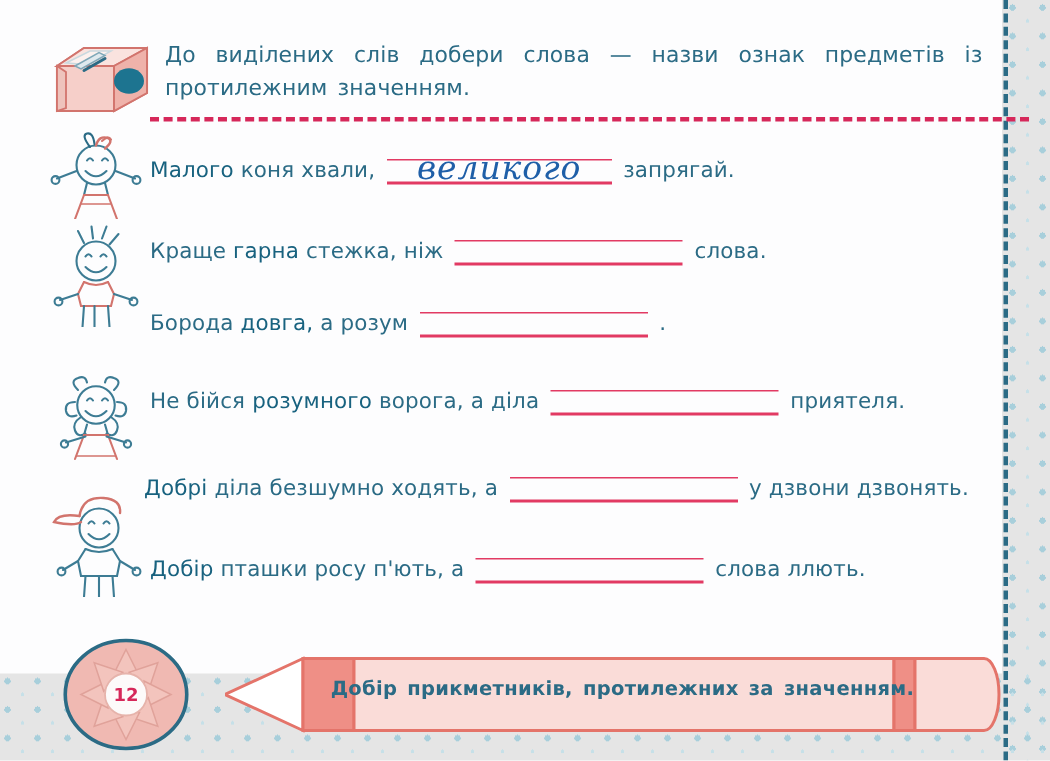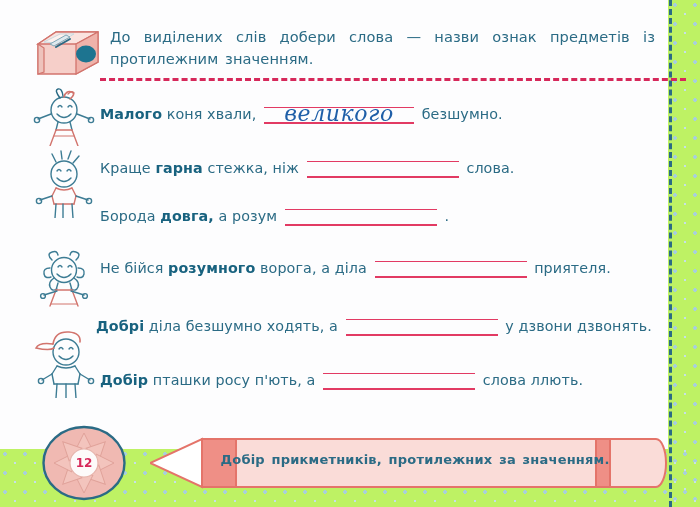--- a/index.html
+++ b/index.html
@@ -2,21 +2,21 @@
 <html><head>
 <meta charset="utf-8">
 <style>
   html,body{margin:0;padding:0;}
   body{
     width:700px;height:507px;
     background:#ffffff;
     font-family:"DejaVu Sans","Liberation Sans",sans-serif;
     overflow:hidden;position:relative;
   }
-  #page{position:absolute;left:0;top:0;width:700px;height:507px;overflow:hidden;background:#bef264;}
+  #page{position:absolute;left:0;top:0;width:700px;height:507px;overflow:hidden;background:#e5e5e5;}
 
   
   .dots{
     position:absolute;
     background-image:
       radial-gradient(circle 1.6px at 3px 3px, #b9d7e0 99%, transparent 100%),
       radial-gradient(circle 1.1px at 13px 13px, #cfe4ea 99%, transparent 100%);
     background-size:20px 20px,20px 20px;
     background-position:0 0, 0 0;
   }
@@ -57,21 +57,21 @@
   #sharpener{position:absolute;left:26px;top:22px;width:80px;height:58px;}
 
   
   .row{position:absolute;left:0;width:668px;}
   .figure{position:absolute;left:30px;width:72px;}
   .sentence{
     position:absolute;
     color:#2b6b85;font-size:14.3px;line-height:20px;
     white-space:nowrap;letter-spacing:.1px;
   }
-  .sentence .kw{color:#18627f;font-weight:bold;}
+  .sentence .kw{color:#18627f;font-weight:normal;}
 
   
   .blank{
     display:inline-block;vertical-align:middle;position:relative;
     height:19px;margin:0 3px;
   }
   .blank::before,.blank::after{
     content:"";position:absolute;left:0;right:0;height:1.6px;background:#e23a63;
   }
   .blank::before{top:1px;}
@@ -135,21 +135,21 @@
         <path d="M34,9 q2,-7 8,-5 q4,2 -2,7" stroke="#d2746d" stroke-width="1.6"></path>
         <path d="M38,6 q4,-4 6,-1" stroke="#d2746d"></path>
       </g>
     </svg>
     <div class="sentence" style="left:100px;top:16px;">
       <span class="kw">Малого</span>
       <span>коня хвали,</span>
       <span class="blank" style="width:150px;">
         <span class="ans">великого</span>
       </span>
-      <span>безшумно.</span>
+      <span>запрягай.</span>
     </div>
   </div>
 
   <div class="row" style="top:150px;">
     <svg class="figure" style="top:0;height:68px;" viewBox="0 0 72 68">
       <g fill="none" stroke="#3d7c94" stroke-width="1.4" stroke-linecap="round">
         <circle cx="34" cy="24" r="13"></circle>
         <path d="M27,21 q2,-3 4,0 M37,21 q2,-3 4,0"></path>
         <path d="M27,28 q7,7 14,0"></path>
         <path d="M26,12 L22,4 M32,9 L31,1 M38,9 L41,1 M43,13 L49,6"></path>

